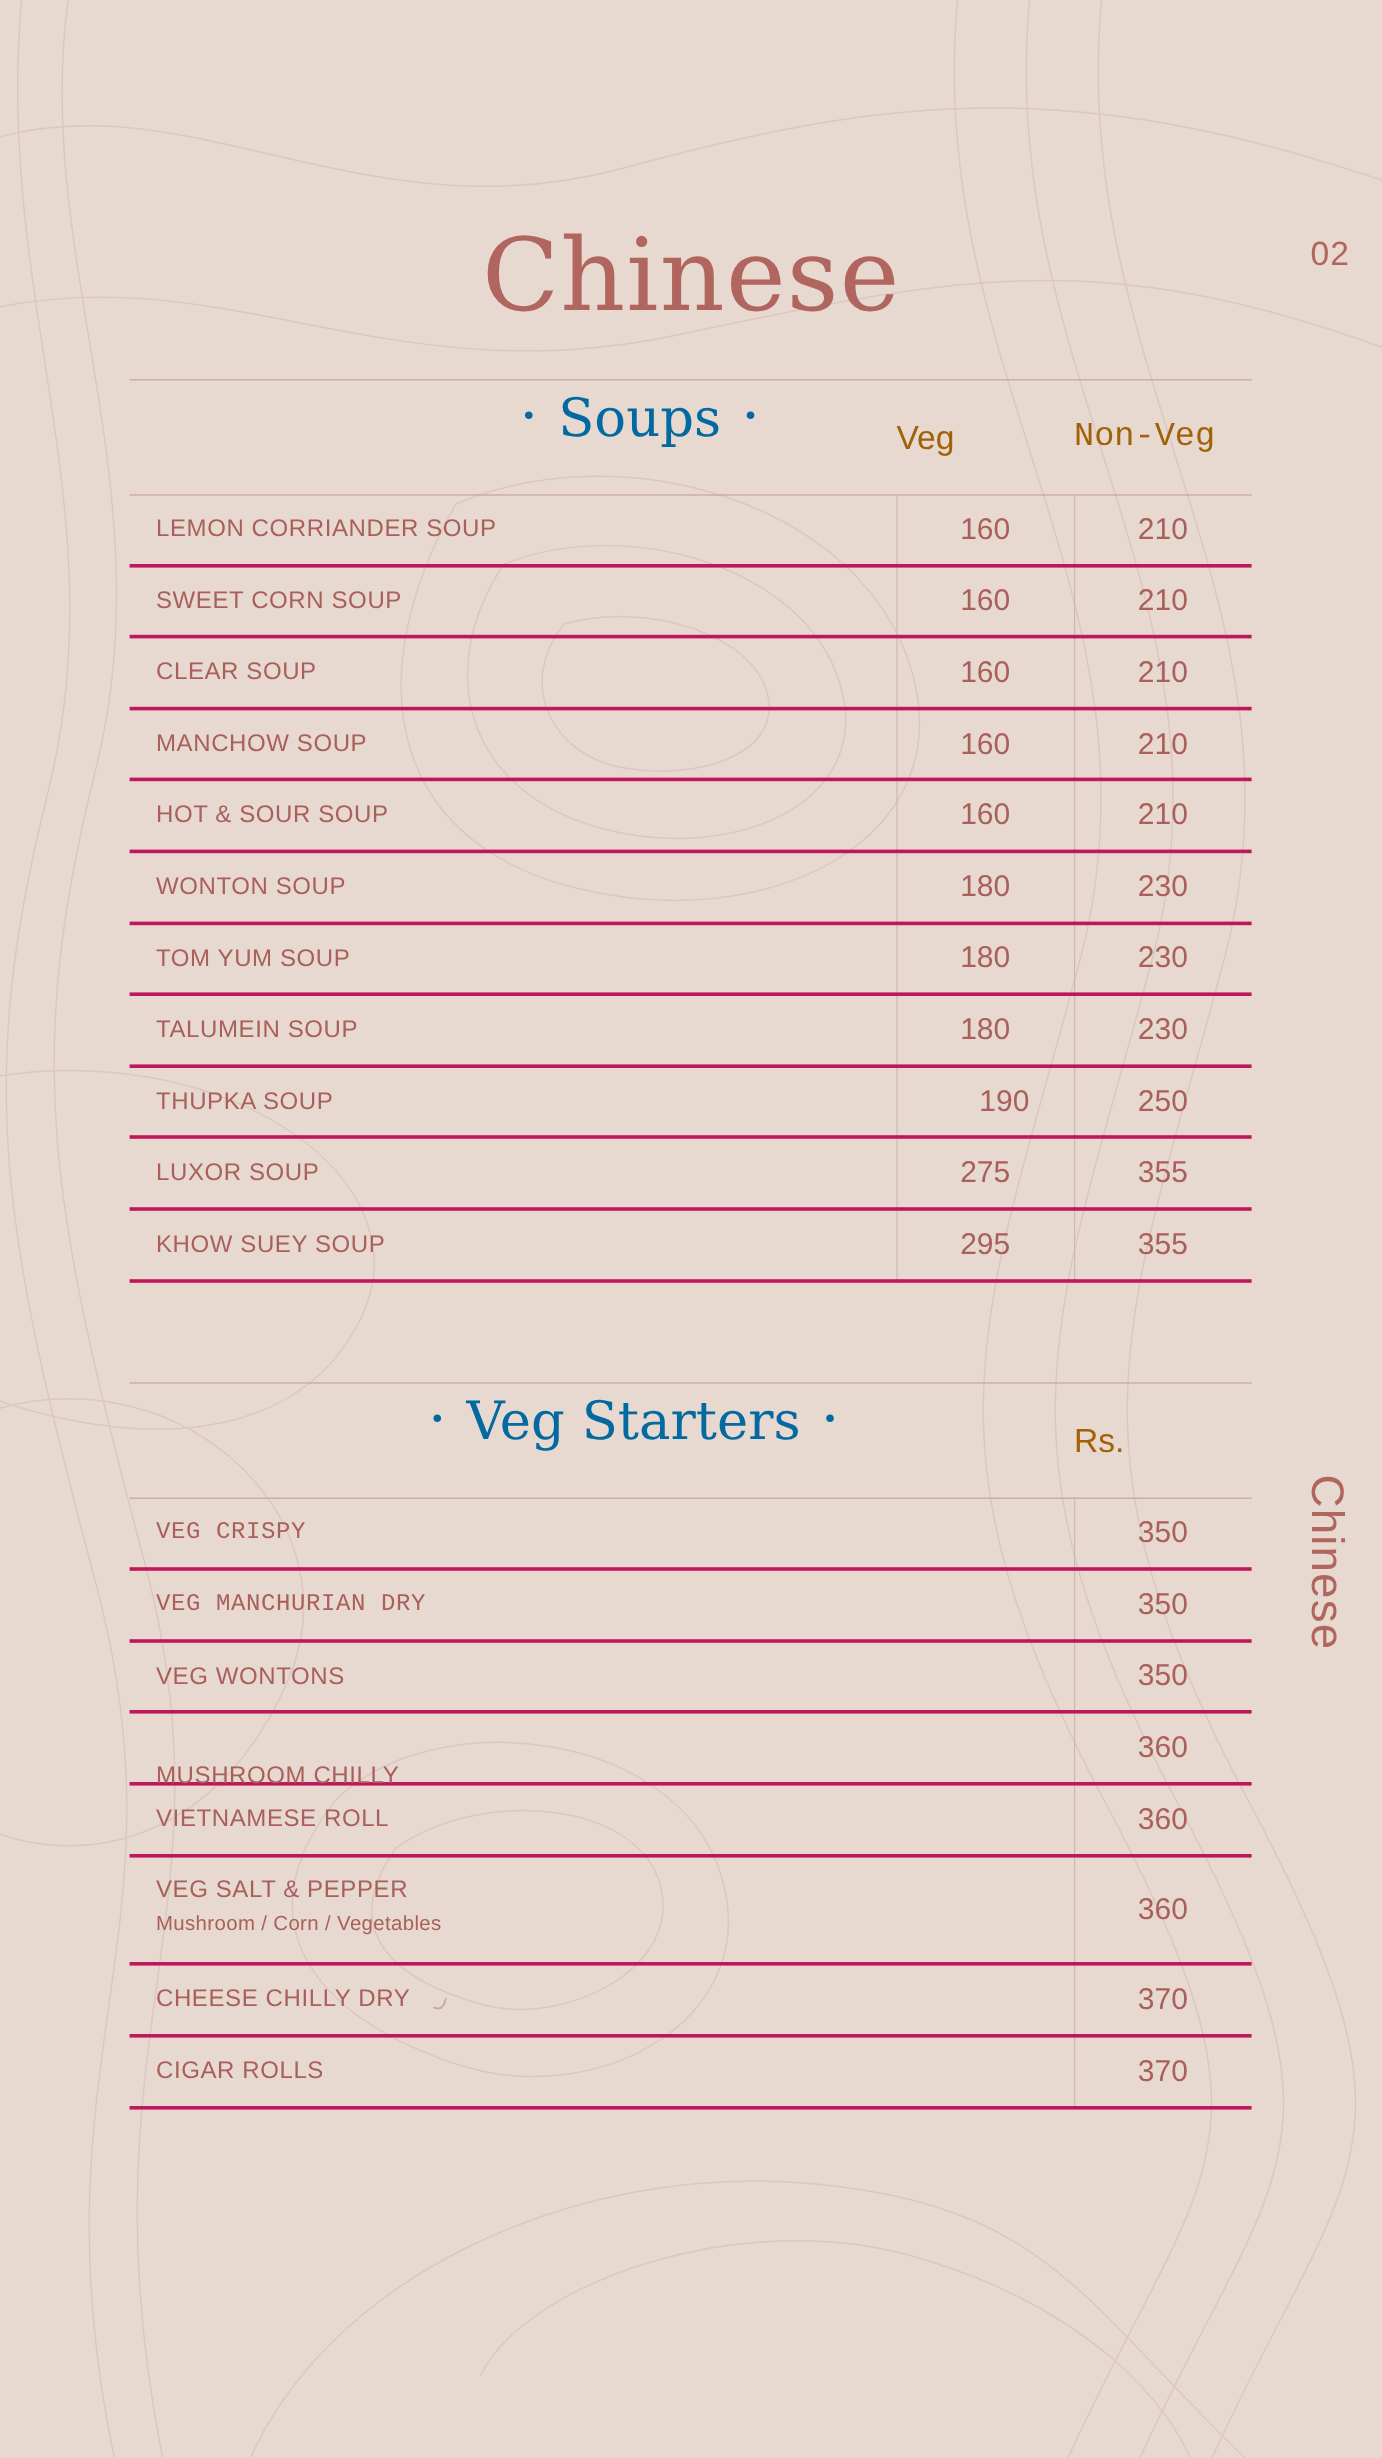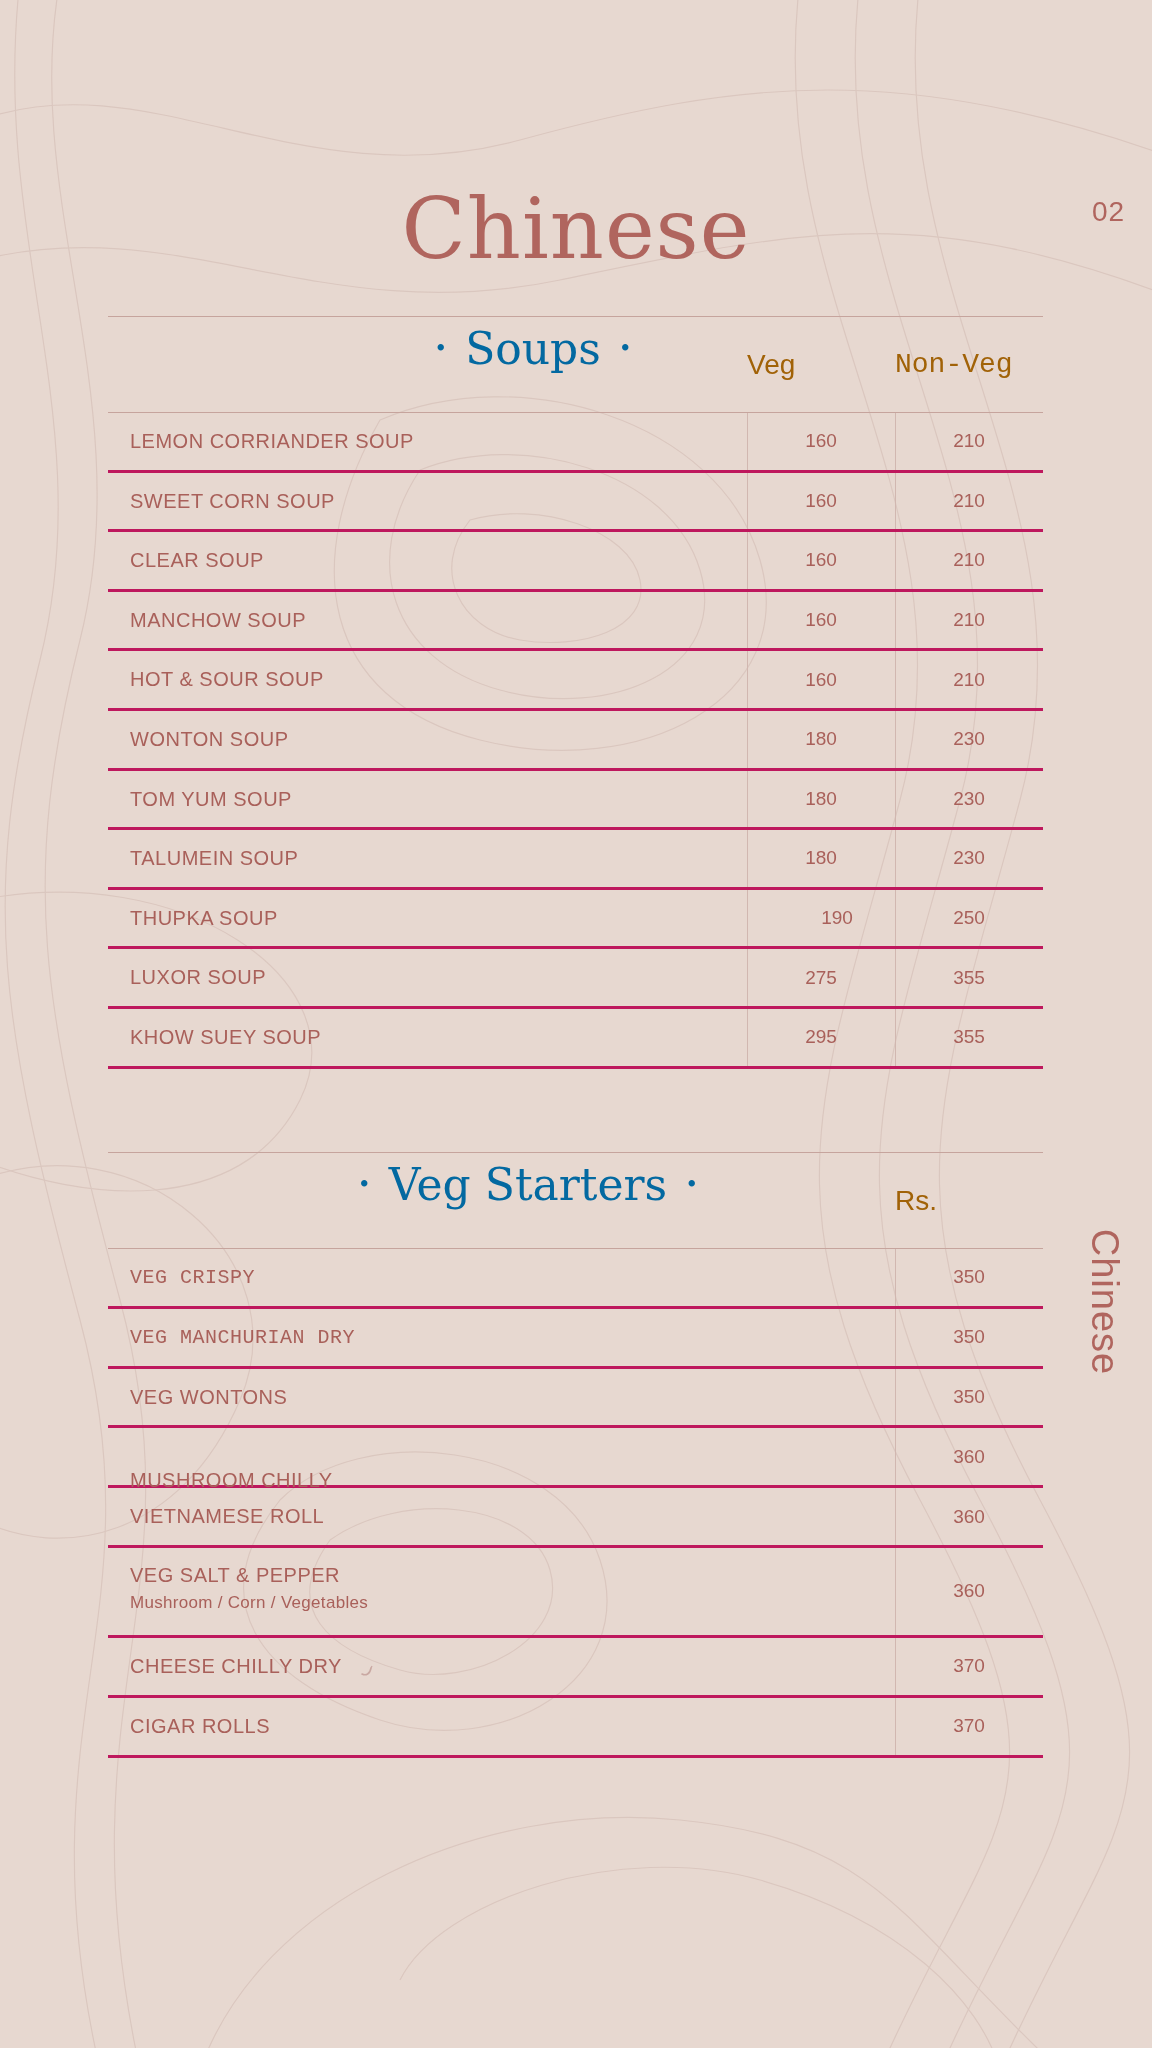--- a/index.html
+++ b/index.html
@@ -41,21 +41,21 @@
   }
   .row {
     position:relative; border-bottom:3px solid #be185d; box-sizing:border-box;
   }
   .row .name {
     position:absolute; left:22px; font-size:20px; letter-spacing:0.5px; color:#a9605a;
   }
   .row .sub { font-size:17px; letter-spacing:0.3px; display:block; margin-top:6px; }
   .row .price {
     position:absolute; top:0; bottom:0; display:flex; align-items:center; justify-content:center;
-    font-size:19px; color:#a9605a;
+    font-size:25px; color:#a9605a;
   }
   .vline { position:absolute; top:0; bottom:0; width:1px; background:#d1b7b0; }
 </style>
 </head>
 <body>
 
 <svg class="topo" viewBox="0 0 1152 2048" xmlns="http://www.w3.org/2000/svg">
   <g fill="none" stroke="#d8c3bb" stroke-width="1.2" opacity="0.8">
     <path d="M-20 120 C 150 60, 300 200, 520 140 S 900 60, 1180 160"></path>
     <path d="M-20 260 C 180 210, 320 330, 560 280 S 920 200, 1180 300"></path>

